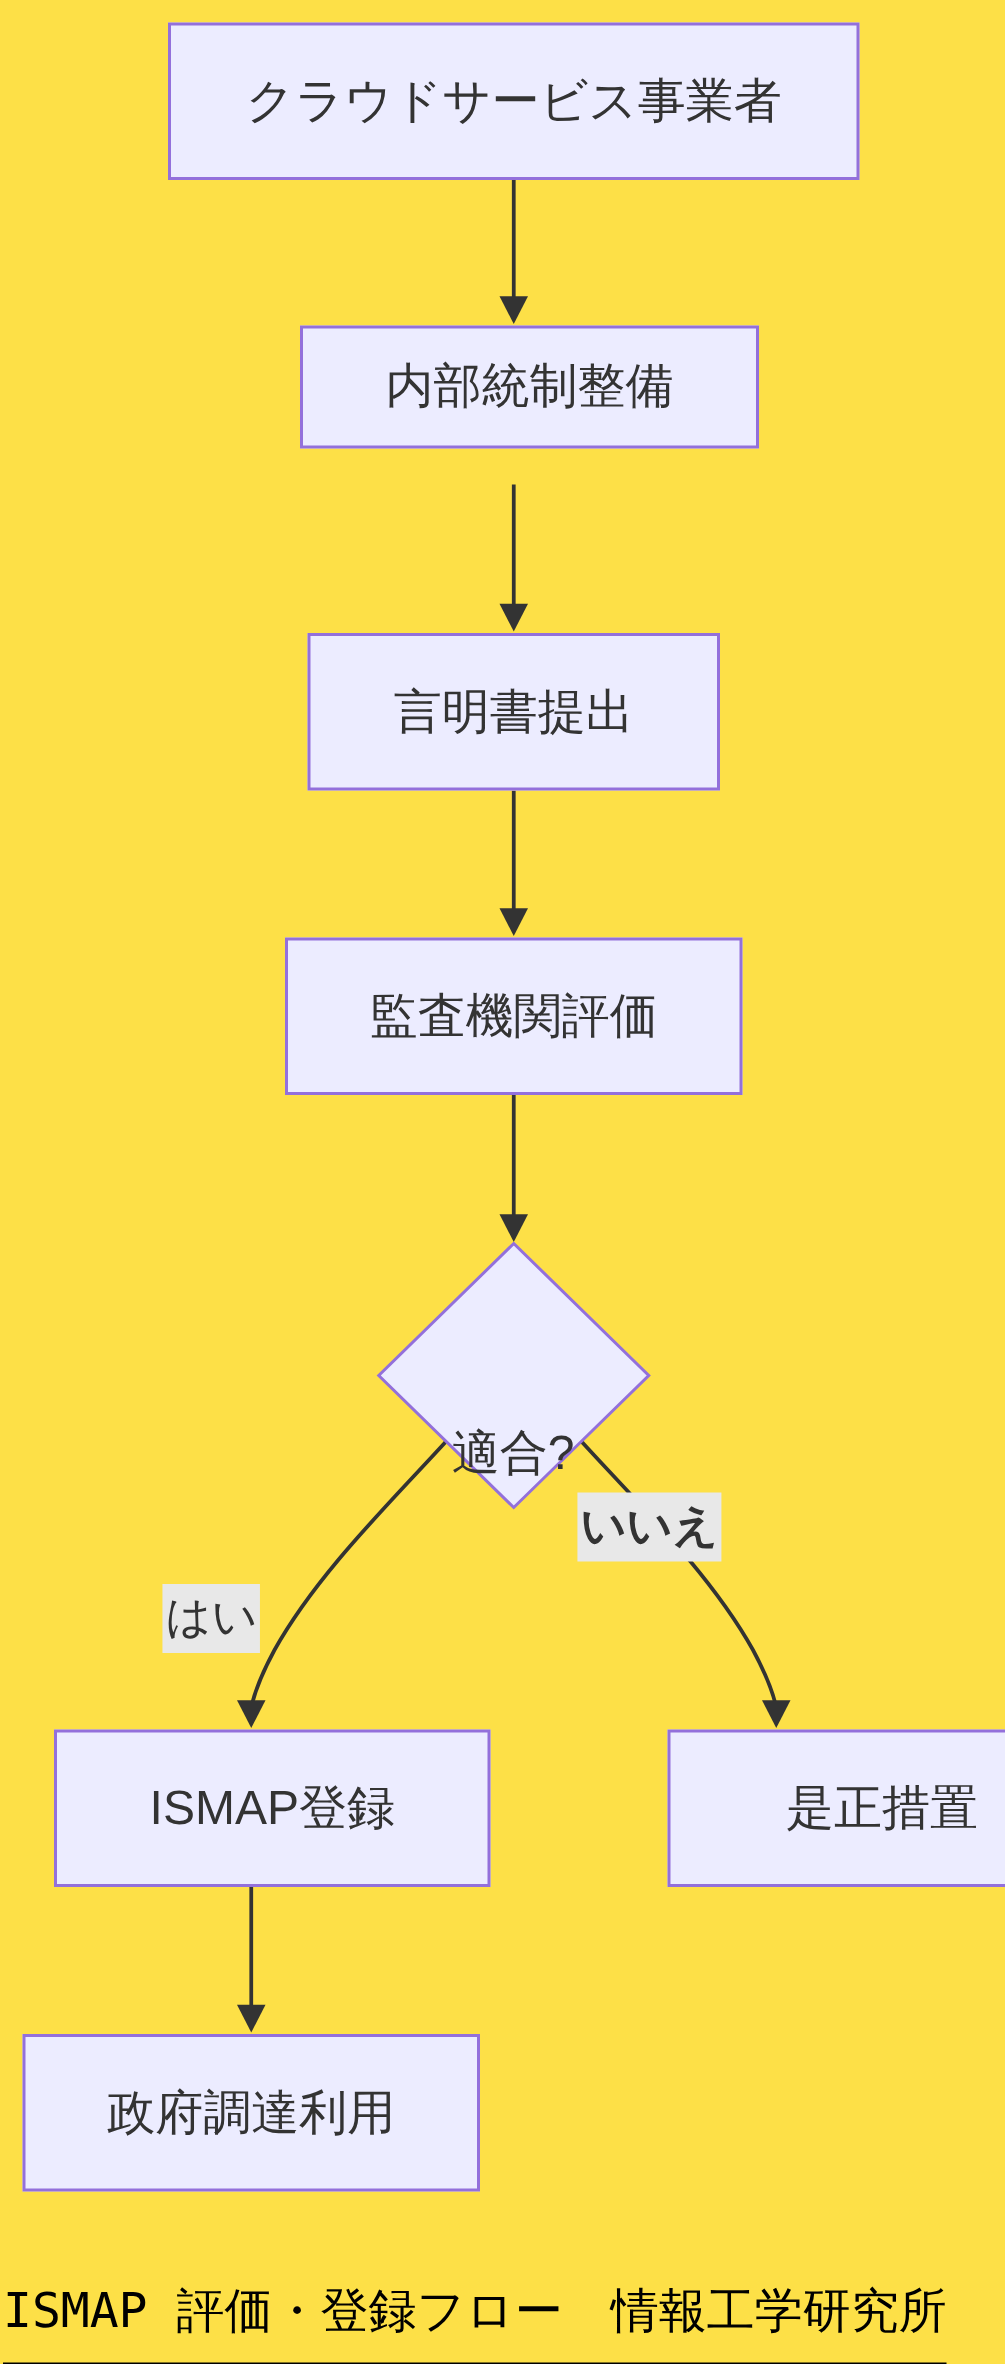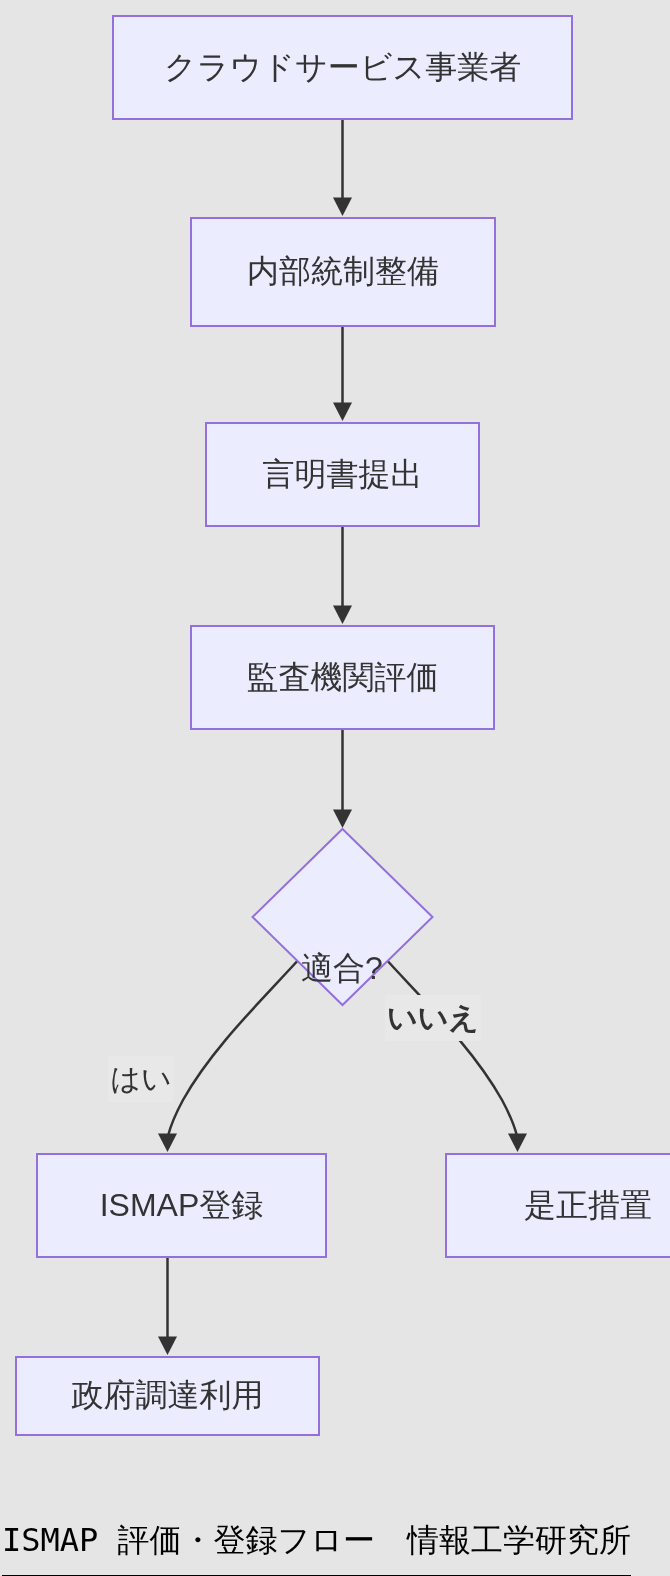--- a/index.html
+++ b/index.html
@@ -4,21 +4,21 @@
 <style>
   html, body {
     margin: 0;
     padding: 0;
     background: #ffffff;
   }
   .canvas {
     position: relative;
     width: 670px;
     height: 1576px;
-    background: #e5e5e5;
+    background: #fde047;
     overflow: hidden;
     font-family: "Liberation Sans", sans-serif;
   }
   .edges-svg {
     position: absolute;
     left: 0;
     top: 0;
     width: 670px;
     height: 1576px;
   }
@@ -96,21 +96,21 @@
     <path d="M167.5 1258 V 1338" stroke="#333333" stroke-width="2.5" fill="none"></path>
     <polygon points="167.5,1355 158,1336.5 177,1336.5" fill="#333333"></polygon>
 
     <polygon points="342.5,829 432.5,917 342.5,1005 252.5,917" fill="#ECECFF" stroke="#9370DB" stroke-width="2"></polygon>
   </svg>
 
   <div class="node" style="left:112px; top:15px; width:461px; height:105px;">
     <span>クラウドサービス事業者</span>
   </div>
 
-  <div class="node" style="left:190px; top:217px; width:306px; height:110px;">
+  <div class="node" style="left:200px; top:217px; width:306px; height:82px;">
     <span>内部統制整備</span>
   </div>
 
   <div class="node" style="left:190px; top:625px; width:305px; height:105px;">
     <span>監査機関評価</span>
   </div>
 
   <div class="node" style="left:205px; top:422px; width:275px; height:105px;">
     <span>言明書提出</span>
   </div>
@@ -118,21 +118,21 @@
   <div class="diamond-text">適合?</div>
 
   <div class="node" style="left:36px; top:1153px; width:291px; height:105px;">
     <span>ISMAP登録</span>
   </div>
 
   <div class="node" style="left:397px; top:1153px; width:286px; height:105px;margin-left:48px;">
     <span>是正措置</span>
   </div>
 
-  <div class="node" style="left:15px; top:1356px; width:305px; height:80px;">
+  <div class="node" style="left:15px; top:1356px; width:305px; height:105px;">
     <span>政府調達利用</span>
   </div>
 
   <div class="edge-label" style="left:141px; top:1079px;">はい</div>
 
   <div class="edge-label" style="left:433px; top:1018px;font-weight:bold;">いいえ</div>
 
   <div class="caption">ISMAP 評価・登録フロー　情報工学研究所</div>
 
 </div>

